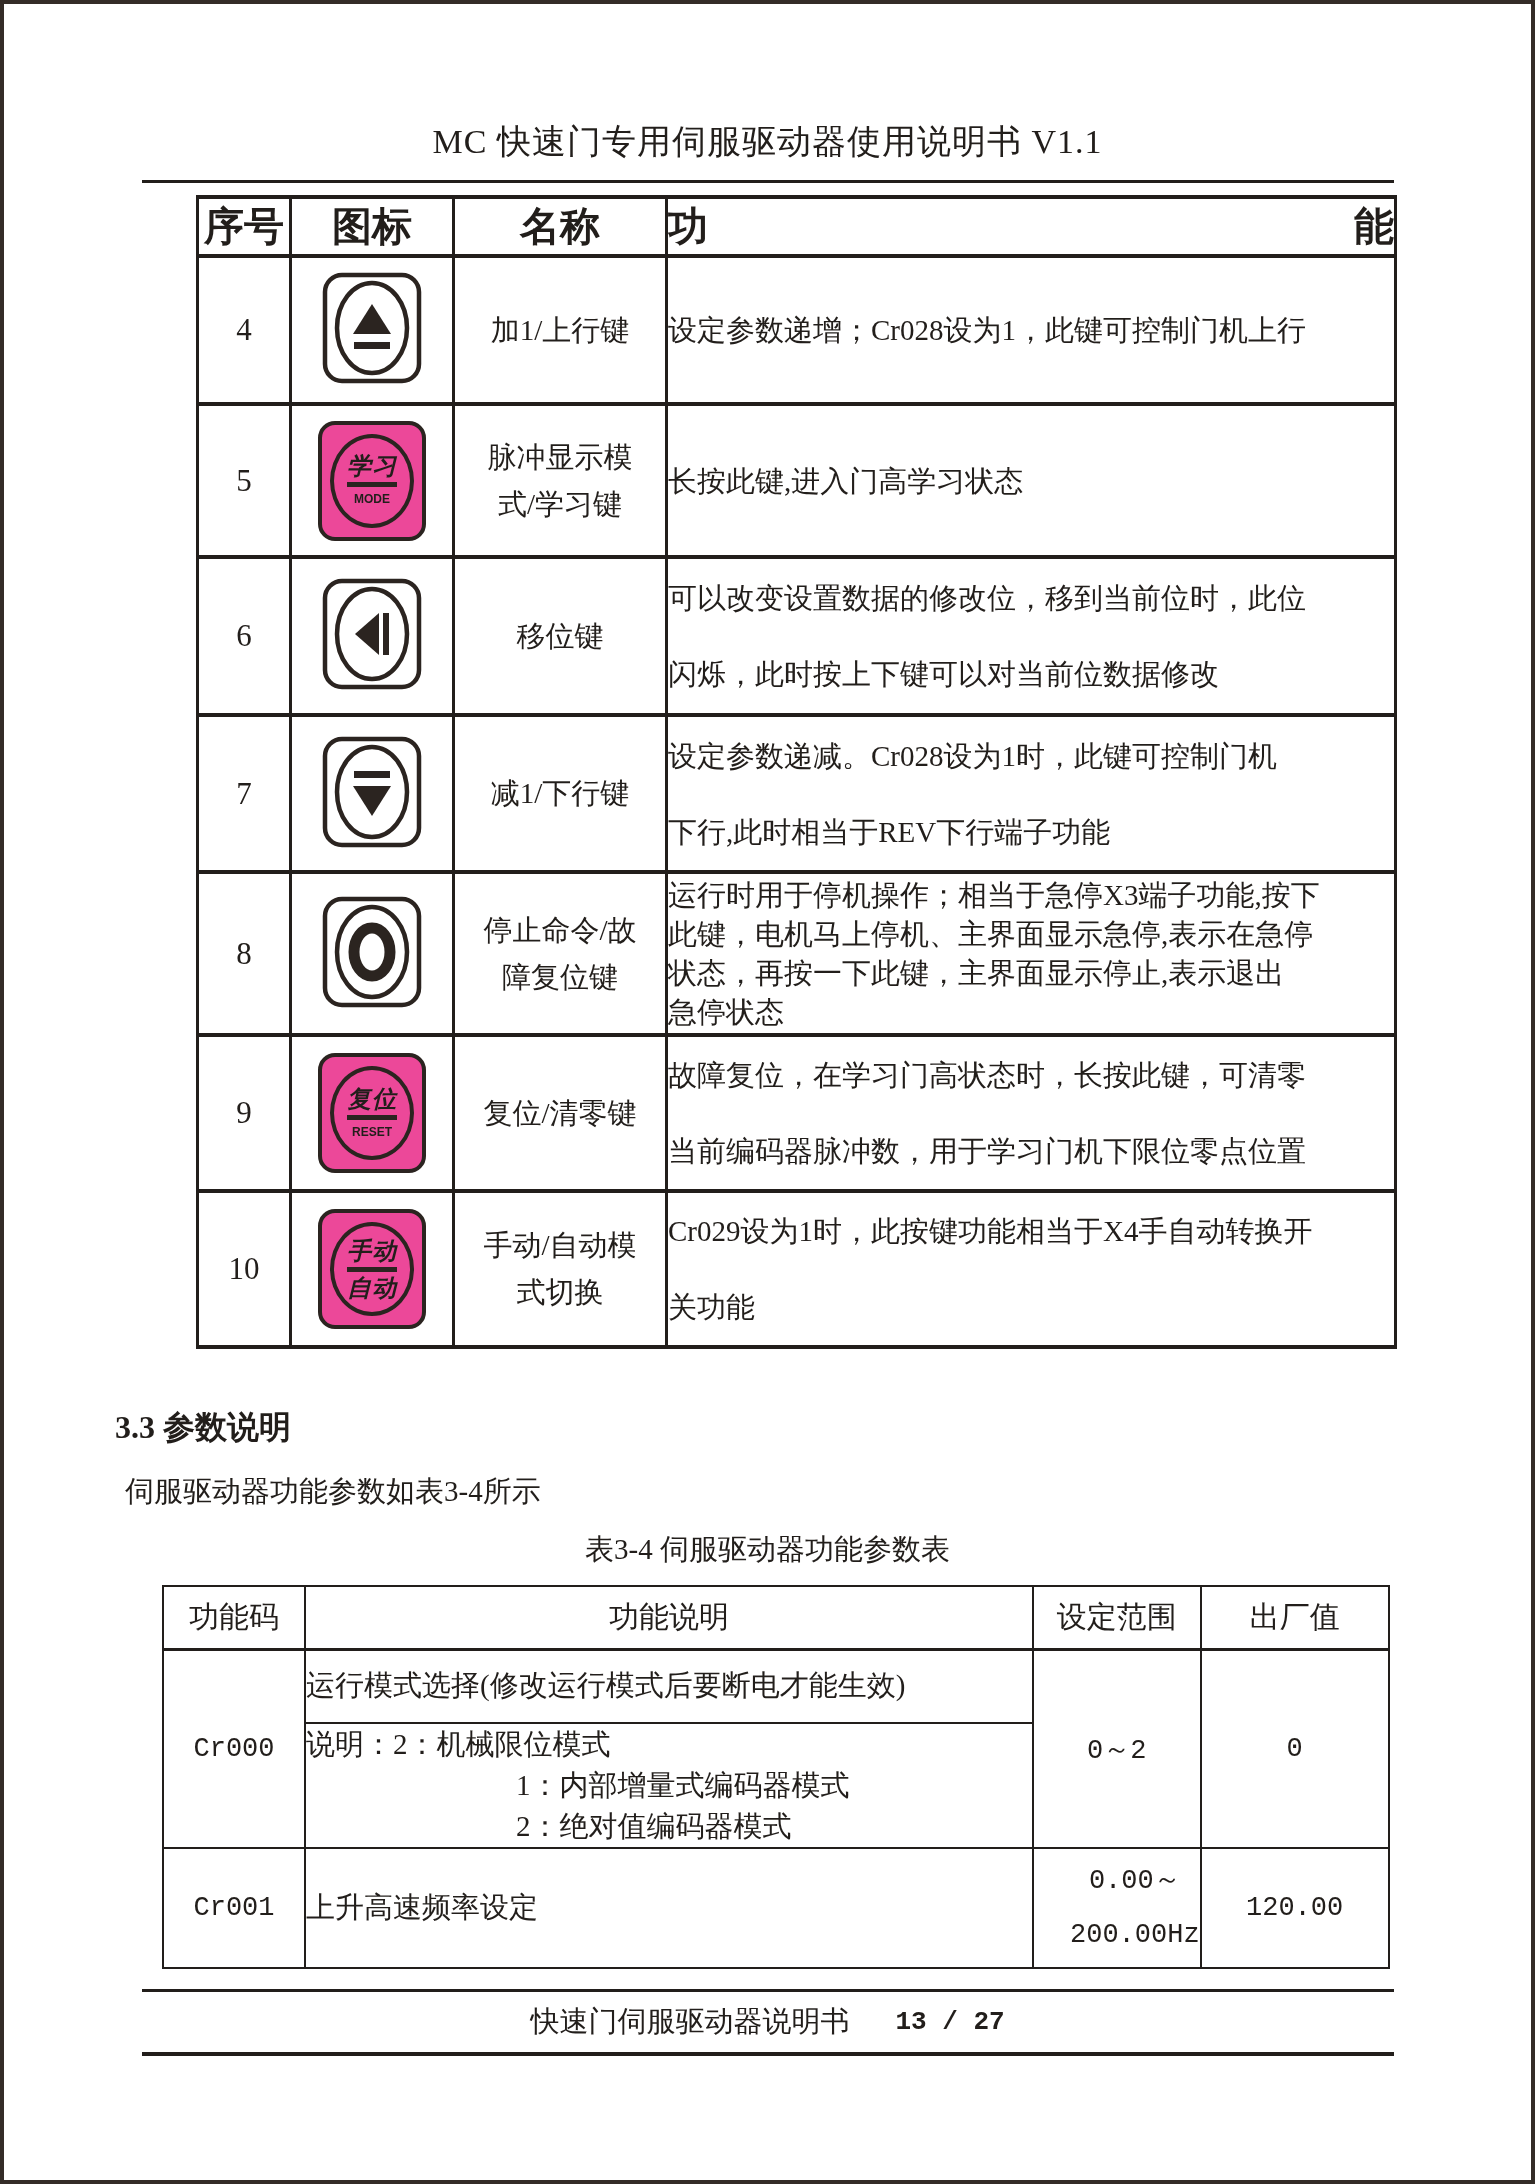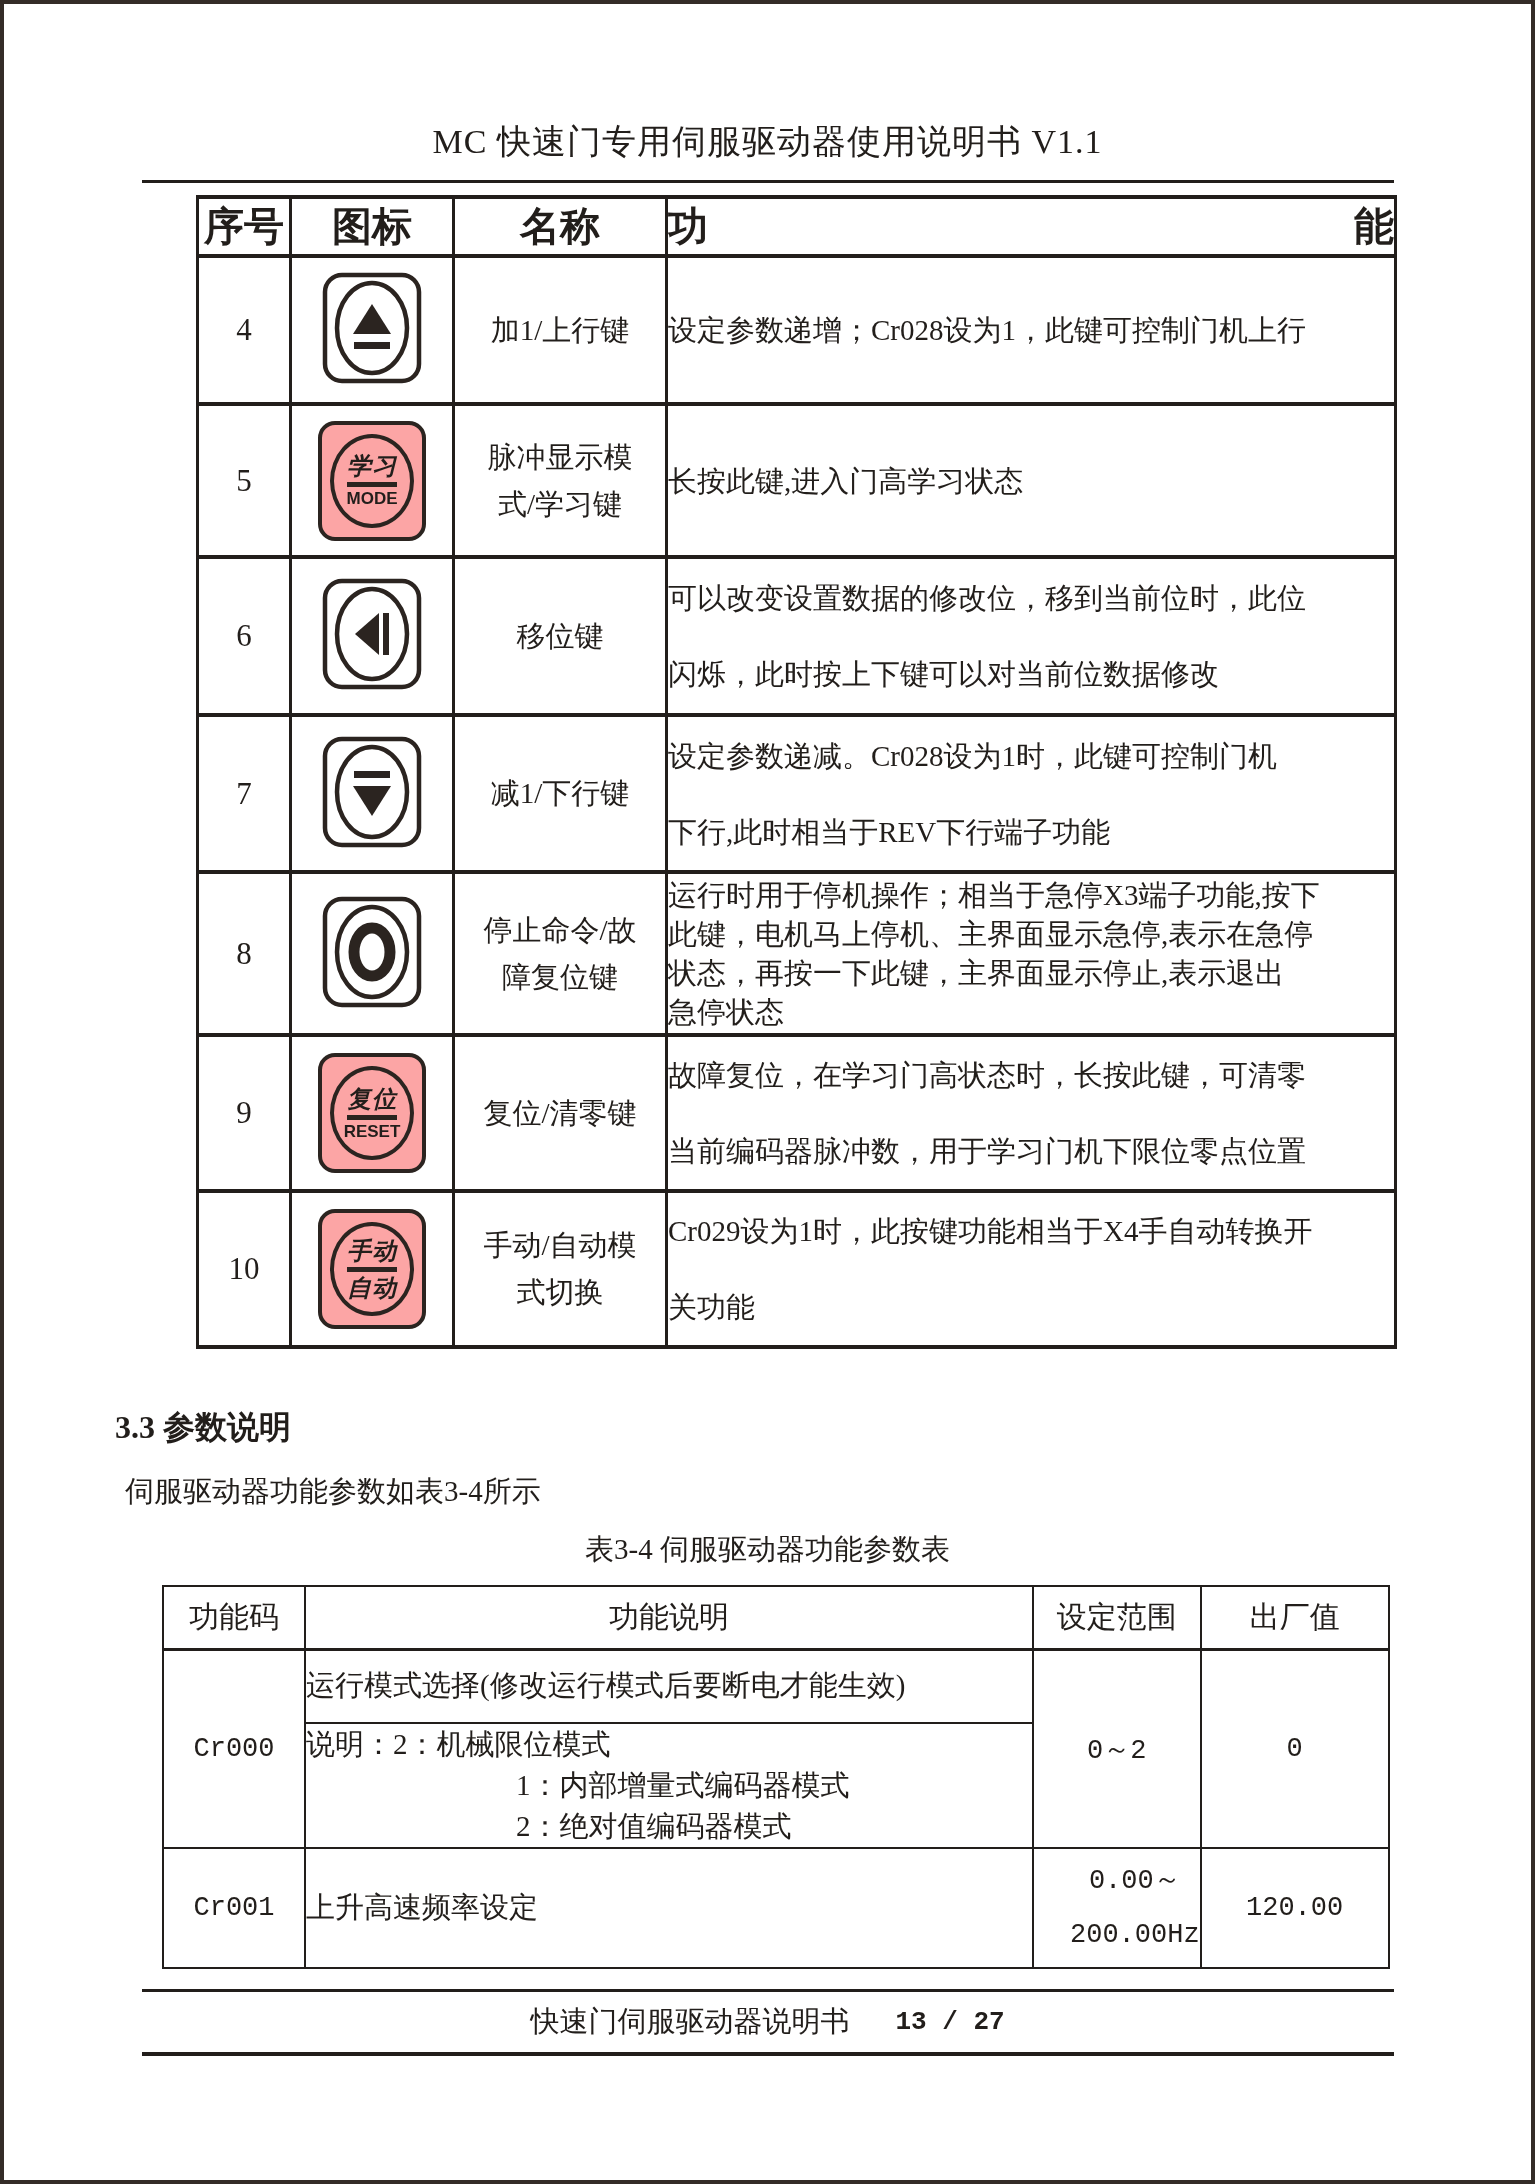--- a/index.html
+++ b/index.html
@@ -58,37 +58,37 @@
   .lh-tight .fn-line{line-height:39px;}
   .lh-single .fn-line{line-height:40px;}
 
   
   .key{
     width:100px;height:112px;
     border:4px solid #2b2420;
     border-radius:17px;
     margin:0 auto;
     display:flex;align-items:center;justify-content:center;
-    background:#fca5a5;
+    background:#ec4899;
   }
   .key-circle{
     width:84px;height:94px;
     border:4px solid #2b2420;
     border-radius:50%;
     display:flex;flex-direction:column;align-items:center;justify-content:center;
     gap:3px;
     box-sizing:border-box;
   }
   .key-cn{
     font-size:24px;font-weight:bold;font-style:italic;
     line-height:26px;letter-spacing:1px;white-space:nowrap;
   }
   .key-en{
     font-family:"Liberation Sans", sans-serif;
-    font-size:17px;font-weight:bold;line-height:18px;white-space:nowrap;text-align:center;
+    font-size:12px;font-weight:bold;line-height:18px;white-space:nowrap;text-align:center;
   }
   .key-bar{width:50px;height:5px;background:#2b2420;}
 
   
   .section-heading{
     margin:56px 0 0 111px;
     font-size:32px;font-weight:bold;line-height:44px;
   }
   .intro-text{
     margin:22px 0 0 121px;

